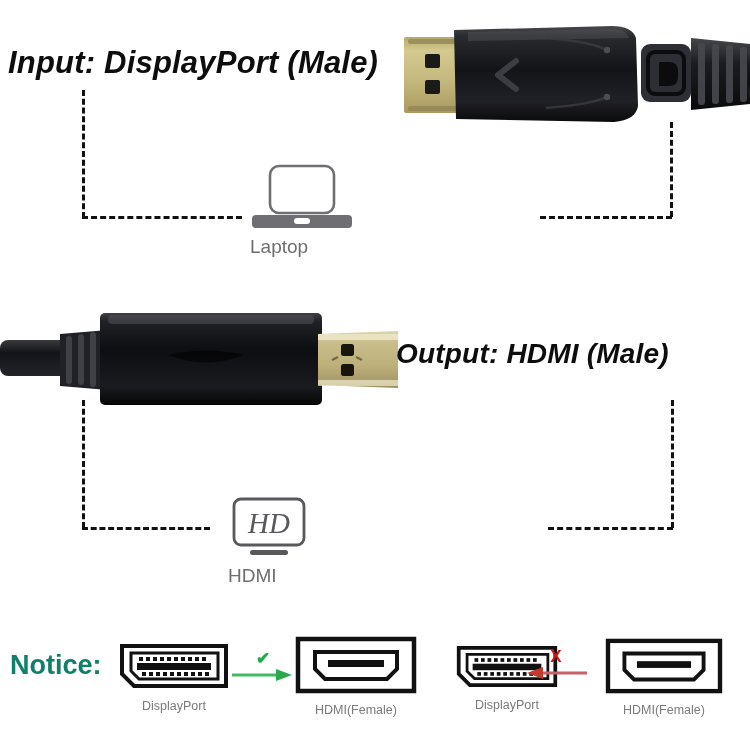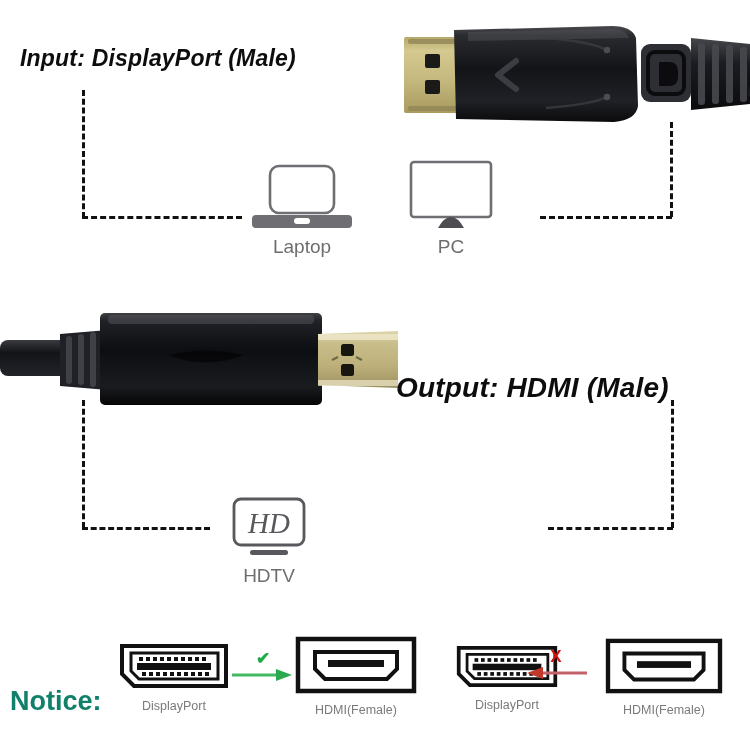--- a/index.html
+++ b/index.html
@@ -23,27 +23,27 @@
   .heading {
     position: absolute;
     font-family: "Liberation Sans", sans-serif;
     font-weight: bold;
     font-style: italic;
     color: #0d0d0d;
     white-space: nowrap;
     letter-spacing: 0.2px;
   }
   #input-heading {
-    left: 20px;
+    left: 8px;
     top: 45px;
-    font-size: 23px;
+    font-size: 31px;
   }
   #output-heading {
     left: 396px;
-    top: 372px;
+    top: 338px;
     font-size: 28px;
   }
 
   
   .bracket {
     position: absolute;
     pointer-events: none;
   }
   .bracket .seg-v {
     position: absolute;
@@ -58,21 +58,21 @@
 
   
   .icon-row {
     position: absolute;
     display: flex;
     align-items: flex-end;
   }
   .icon-cell {
     display: flex;
     flex-direction: column;
-    align-items: center;
+    align-items: flex-start;
   }
   .icon-caption {
     font-family: "Liberation Sans", sans-serif;
     color: #6e6e6e;
     font-size: 19px;
     margin-top: 6px;
     white-space: nowrap;
   }
 
   
@@ -85,21 +85,20 @@
   }
   #notice-label {
     position: absolute;
     left: 10px;
     top: 22px;
     font-family: "Liberation Sans", sans-serif;
     font-weight: bold;
     font-size: 27px;
     color: #10806a;
     white-space: nowrap;
-    margin-top: 36px;
   }
   .port-cell {
     position: absolute;
     display: flex;
     flex-direction: column;
     align-items: center;
   }
   .port-caption {
     font-family: "Liberation Sans", sans-serif;
     font-size: 12.5px;
@@ -201,27 +200,20 @@
 
     <div class="icon-cell">
       <svg width="104" height="70" viewBox="0 0 104 70">
         <rect x="20" y="6" width="64" height="47" rx="9" fill="#ffffff" stroke="#6e6e73" stroke-width="2.6"></rect>
         <path d="M6 55 h92 a4 4 0 0 1 4 4 v5 a4 4 0 0 1 -4 4 h-92 a4 4 0 0 1 -4 -4 v-5 a4 4 0 0 1 4 -4 z" fill="#6e6e73"></path>
         <rect x="44" y="58" width="16" height="6" rx="3" fill="#ffffff"></rect>
       </svg>
       <div class="icon-caption">Laptop</div>
     </div>
 
-    <div class="icon-cell" style="margin-left:48px;">
-      <svg width="98" height="70" viewBox="0 0 98 70">
-        <rect x="9" y="2" width="80" height="55" rx="3" fill="#ffffff" stroke="#6e6e73" stroke-width="2.6"></rect>
-        <path d="M36 68 q6 -11 13 -11 q7 0 13 11 z" fill="#4d4d52"></path>
-      </svg>
-      <div class="icon-caption">PC</div>
-    </div>
   </div>
 
   <svg width="400" height="130" viewBox="0 0 400 130" style="position:absolute; left:0px; top:300px;">
     <defs>
       <linearGradient id="hdBody" x1="0" y1="0" x2="0" y2="1">
         <stop offset="0%" stop-color="#3f4044"></stop>
         <stop offset="9%" stop-color="#202126"></stop>
         <stop offset="40%" stop-color="#0d0e11"></stop>
         <stop offset="80%" stop-color="#1a1b1f"></stop>
         <stop offset="100%" stop-color="#050506"></stop>
@@ -271,21 +263,21 @@
   </div>
 
   <div class="icon-row" id="target-devices" style="left:228px; top:497px;">
 
     <div class="icon-cell">
       <svg width="82" height="62" viewBox="0 0 82 62">
         <rect x="6" y="2" width="70" height="46" rx="7" fill="#ffffff" stroke="#58585d" stroke-width="2.8"></rect>
         <text x="41" y="36" text-anchor="middle" font-family="Liberation Serif, serif" font-style="italic" font-size="29" fill="#58585d">HD</text>
         <rect x="22" y="53" width="38" height="5" rx="2.5" fill="#58585d"></rect>
       </svg>
-      <div class="icon-caption">HDTV</div>
+      <div class="icon-caption">HDMI</div>
     </div>
 
 
   </div>
 
   <div id="notice-row">
 
     <div id="notice-label">Notice:</div>
 
     <div class="port-cell" style="left:118px; top:14px;">

